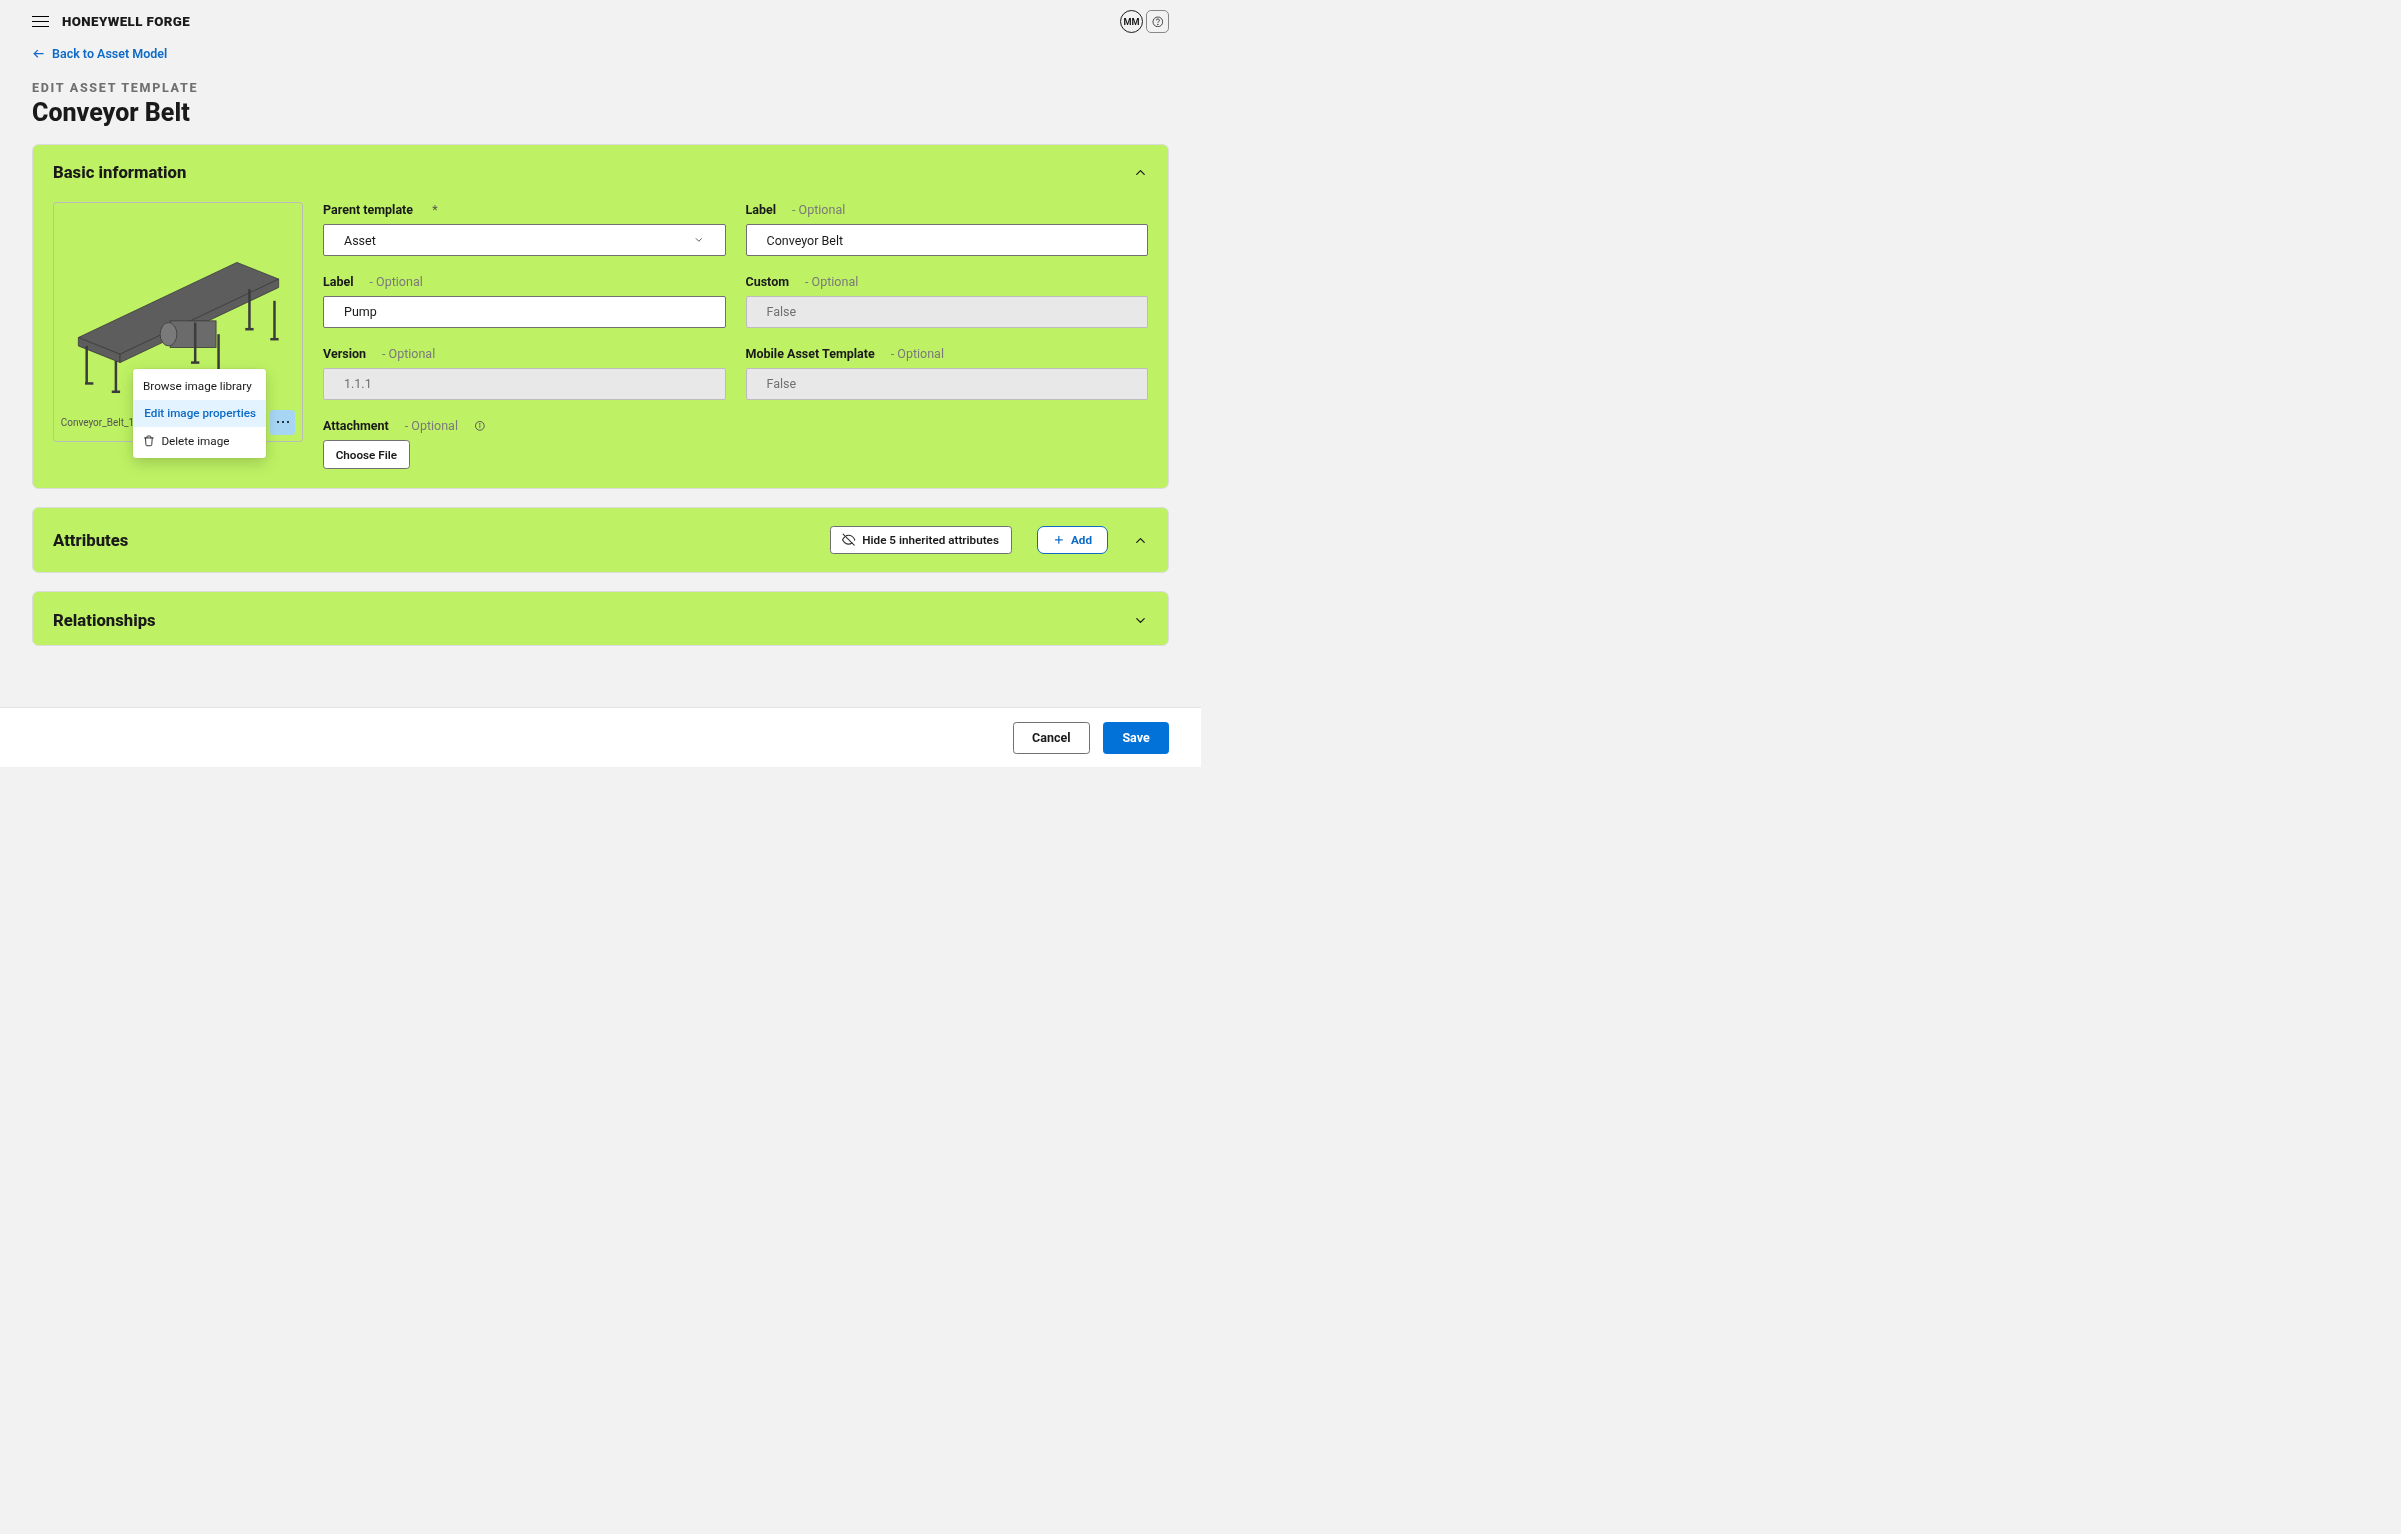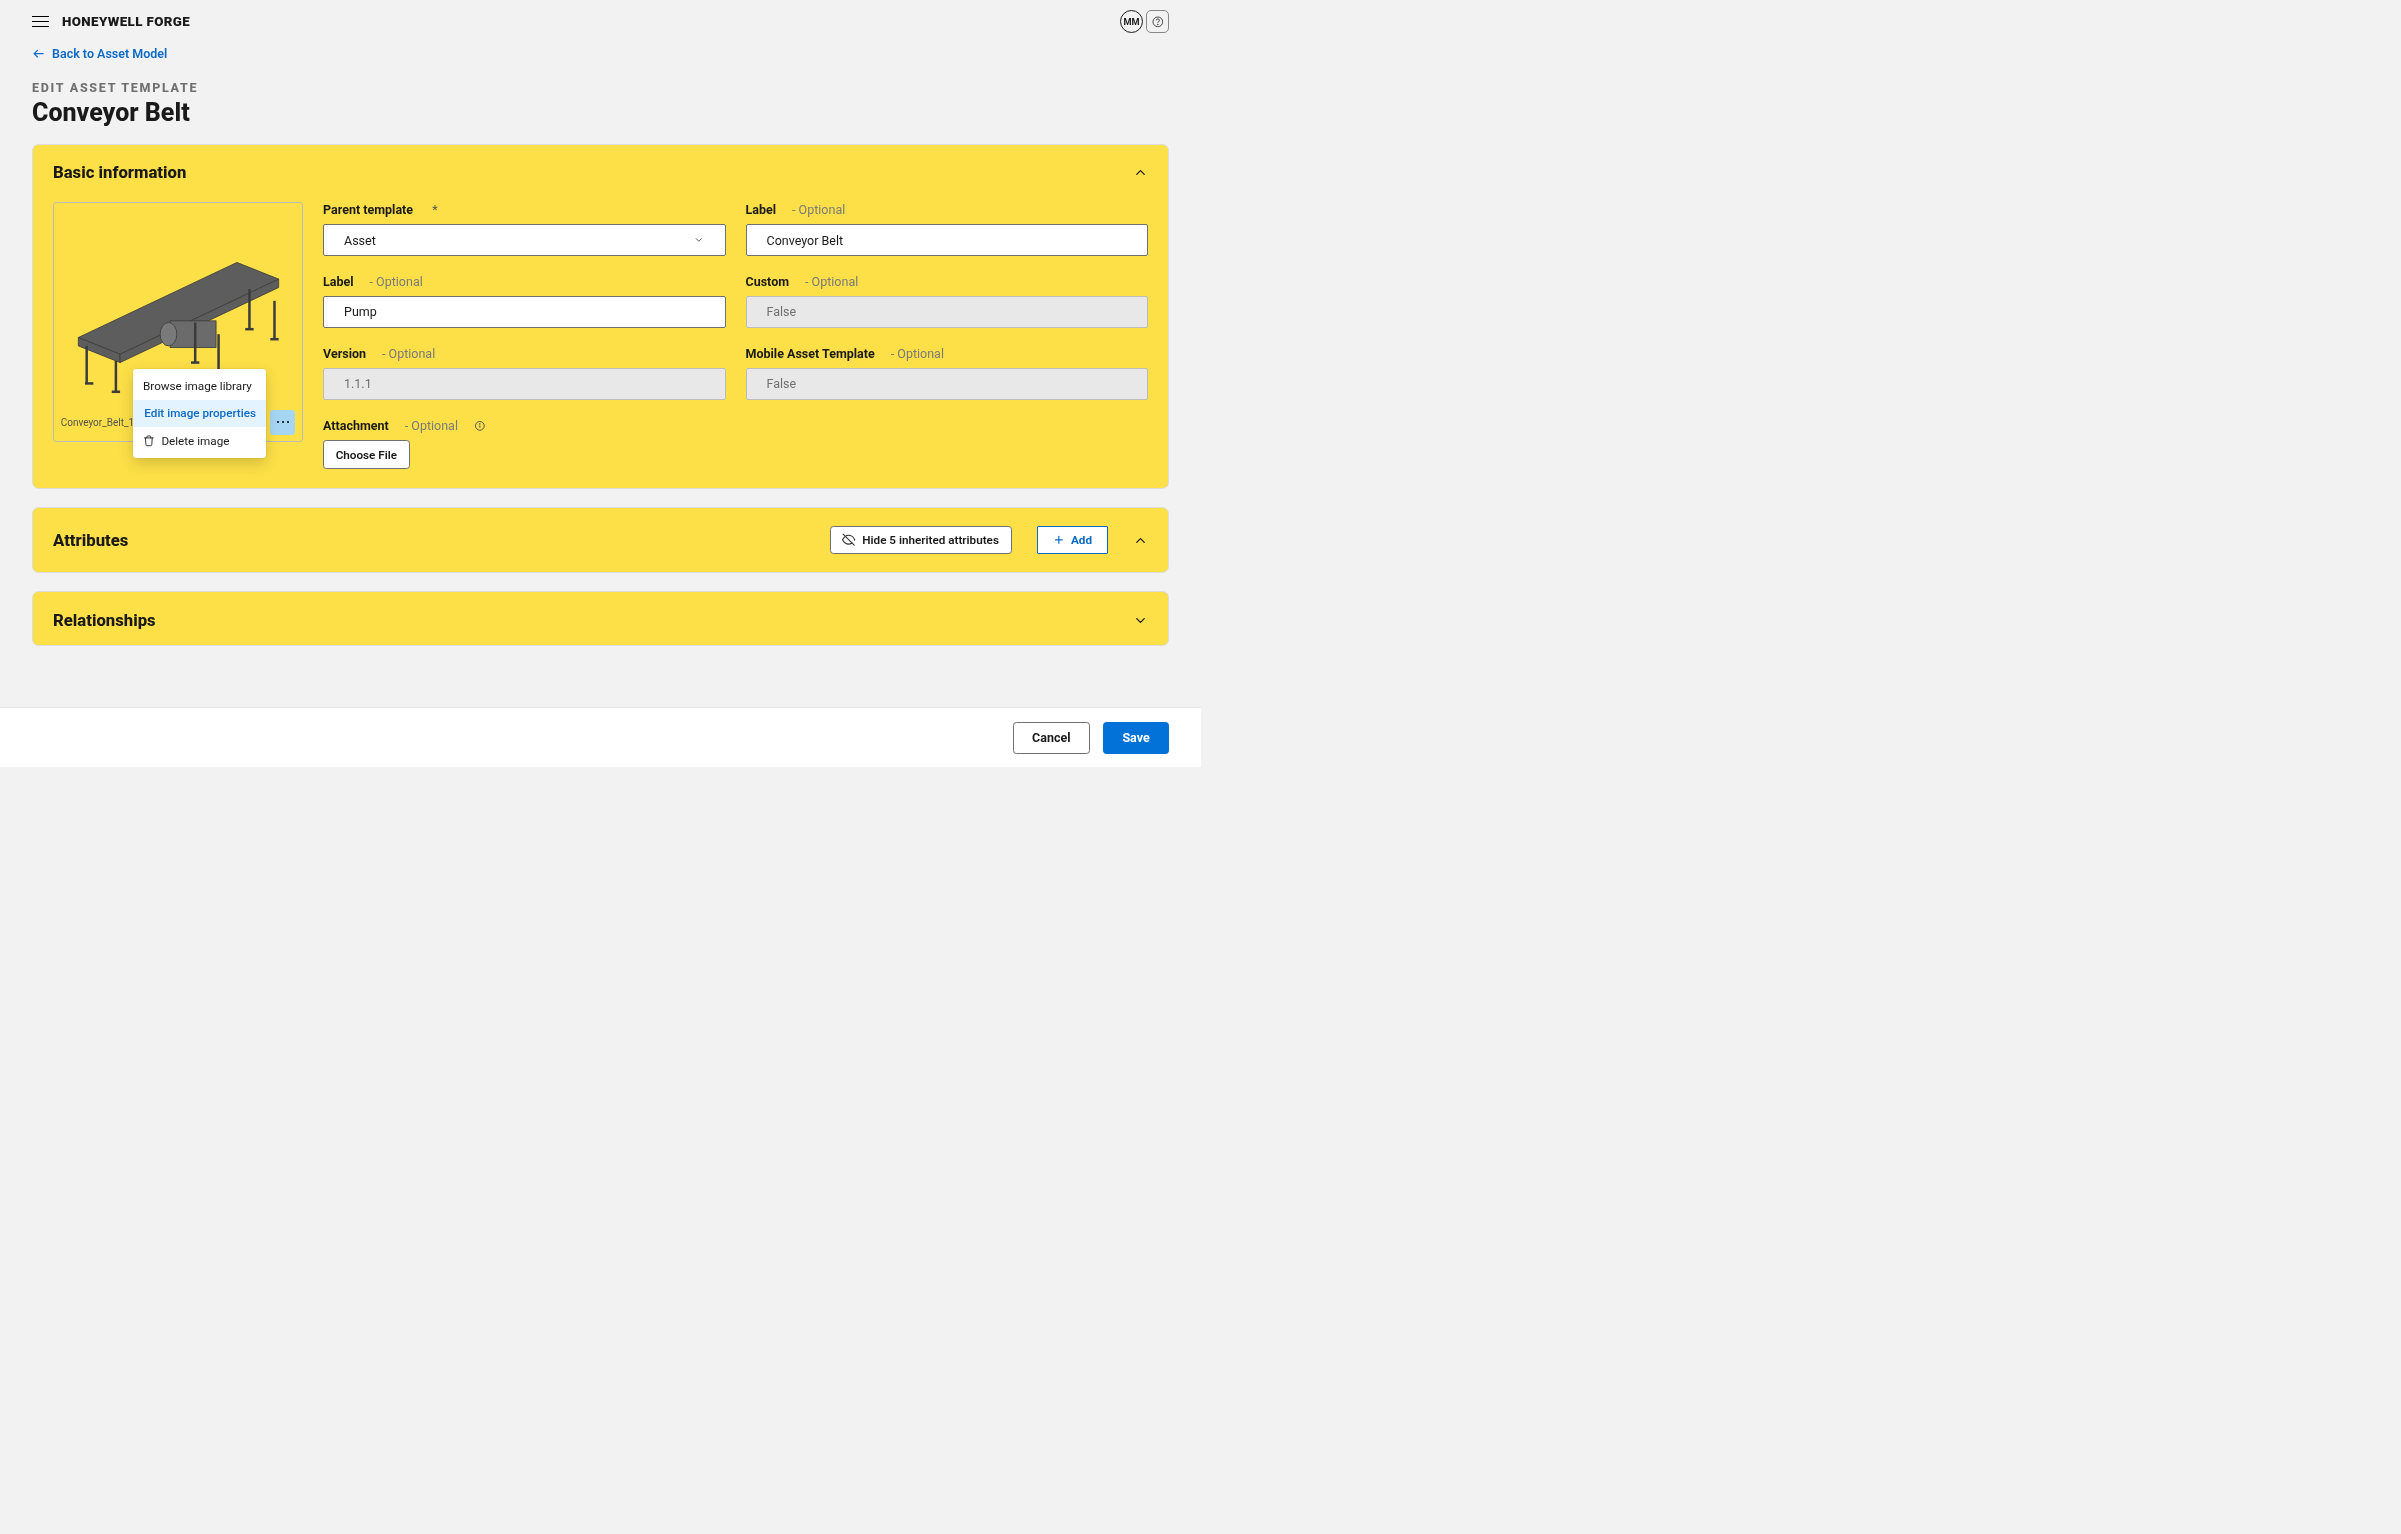--- a/index.html
+++ b/index.html
@@ -92,21 +92,21 @@
     color: #707070;
   }
   .page-title {
     font-size: 25px;
     font-weight: 800;
     margin-top: 3.3px;
   }
 
   
   .card {
-    background: #fde047;
+    background: #bef264;
     border: 0.8px solid #dcdcdc;
     border-radius: 6.7px;
     margin: 0 32px 18.3px 32px;
     padding: 18.3px 20px;
     position: relative;
   }
   .card-header {
     display: flex;
     align-items: center;
     justify-content: space-between;
@@ -265,21 +265,21 @@
     font-weight: 600;
     background: #fff;
     display: inline-flex;
     align-items: center;
     gap: 6.7px;
     cursor: pointer;
   }
   .add-btn {
     border: 0.8px solid #0d6ac7;
     color: #0d6ac7;
-    border-radius: 1px;
+    border-radius: 7px;
     padding: 5.8px 15px;
     font-size: 11.7px;
     font-weight: 700;
     background: #fff;
     display: inline-flex;
     align-items: center;
     gap: 6.7px;
     cursor: pointer;
   }
 

